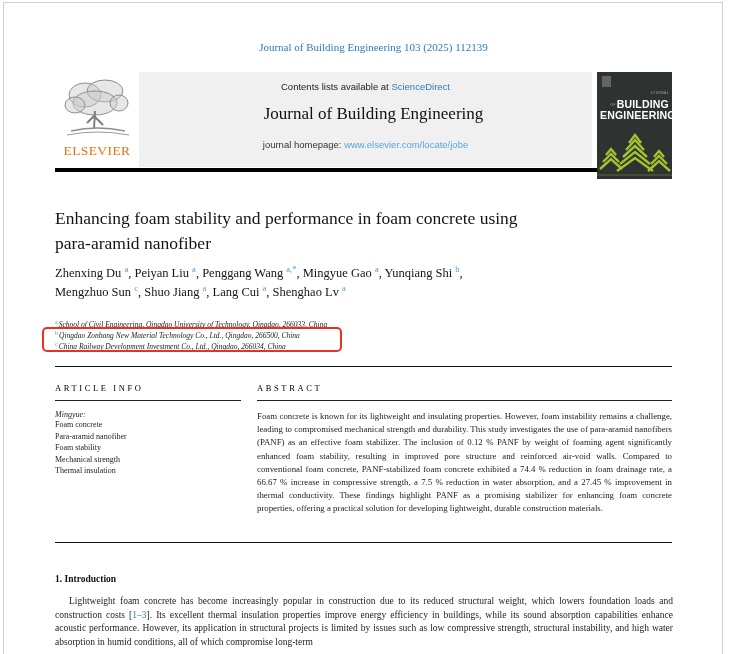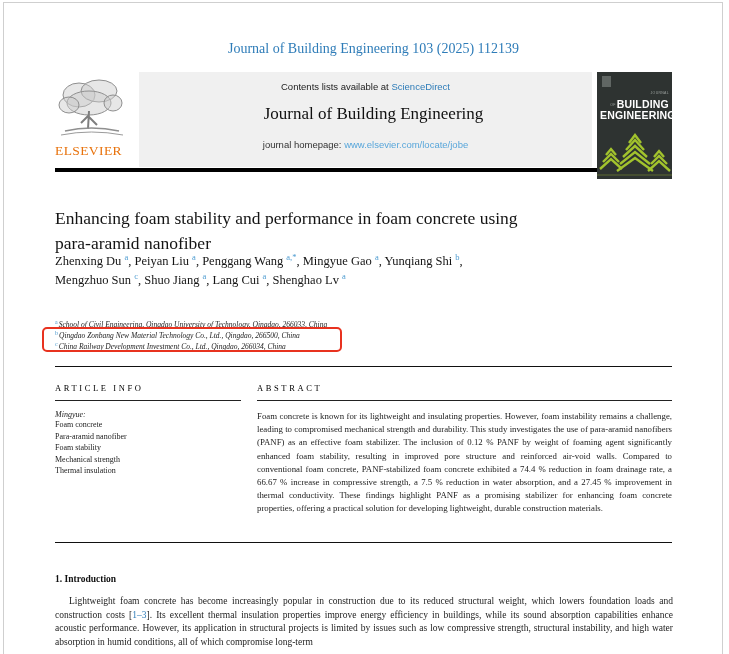--- a/index.html
+++ b/index.html
@@ -3,25 +3,25 @@
 <meta charset="utf-8">
 <style>
   html,body{margin:0;padding:0;background:#ffffff;}
   .page{position:relative;width:729px;height:654px;background:#fff;overflow:hidden;
         font-family:"Liberation Serif",serif;color:#1a1a1a;}
   .frame{position:absolute;left:3px;top:2px;right:6px;bottom:-4px;
          border:1px solid #cfcfcf;border-bottom:none;pointer-events:none;}
 
   
   .citation{position:absolute;top:41px;left:18px;right:0;text-align:center;
-            font-size:14px;color:var(--link-blue);}
+            font-size:11px;color:var(--link-blue);}
 
   
   .header{position:absolute;left:55px;top:72px;width:617px;height:95px;}
-  .logo-box{position:absolute;left:0;top:0;width:84px;height:95px;background:#fff;text-align:left;}
+  .logo-box{position:absolute;left:0;top:0;width:84px;height:95px;background:#fff;text-align:center;}
   .els-text{font-family:"Liberation Serif",serif;color:var(--elsevier-orange);
             font-size:13.5px;letter-spacing:.4px;margin-top:-2px;}
   .banner{position:absolute;left:84px;top:0;width:453px;height:95px;background:var(--banner-gray);
           text-align:center;}
   .contents-line{margin-top:9px;font-family:"Liberation Sans",sans-serif;font-size:9.5px;color:#222;}
   .sd-link{color:var(--link-blue);text-decoration:none;cursor:pointer;}
   .jtitle{margin-top:12px;font-size:17px;color:#101010;padding-left:16px;}
   .homepage-line{margin-top:15px;font-family:"Liberation Sans",sans-serif;font-size:9.5px;color:#333;}
   .hp-link{color:var(--homepage-blue);text-decoration:none;cursor:pointer;}
 
@@ -32,21 +32,21 @@
                 font-family:"Liberation Sans",sans-serif;color:#fff;line-height:10px;}
   .cover-kicker{font-size:3.5px;color:#9aa09d;margin-right:1px;vertical-align:2px;letter-spacing:.3px;}
   .cover-big{font-size:10.5px;font-weight:bold;letter-spacing:.2px;}
   .cover-trees{position:absolute;left:0;bottom:2px;}
 
   .black-bar{position:absolute;left:55px;top:168px;width:617px;height:4px;background:#000;z-index:1;}
 
   
   .title{position:absolute;left:55px;top:206px;width:610px;margin:0;font-weight:normal;
          font-size:17.5px;line-height:25px;color:#141414;}
-  .authors{position:absolute;left:55px;top:252px;width:610px;font-size:12.5px;line-height:18.5px;color:#141414;}
+  .authors{position:absolute;left:55px;top:264px;width:610px;font-size:12.5px;line-height:18.5px;color:#141414;}
   .authors sup{font-size:8.5px;color:var(--sup-blue);line-height:0;}
   .affils{position:absolute;left:55px;top:319px;width:610px;font-style:italic;
           font-size:7.5px;line-height:11px;color:#222;}
   .affils sup{font-size:6px;color:var(--sup-blue);font-style:normal;margin-right:1px;line-height:0;}
   .redbox{position:absolute;left:-13px;top:8px;width:296px;height:21px;
           border:2.5px solid var(--highlight-red);border-radius:5px;pointer-events:none;}
 
   .rule{position:absolute;left:55px;width:617px;height:1.4px;background:#111;}
   .top-rule{top:366px;}
   .bottom-rule{top:542px;}

